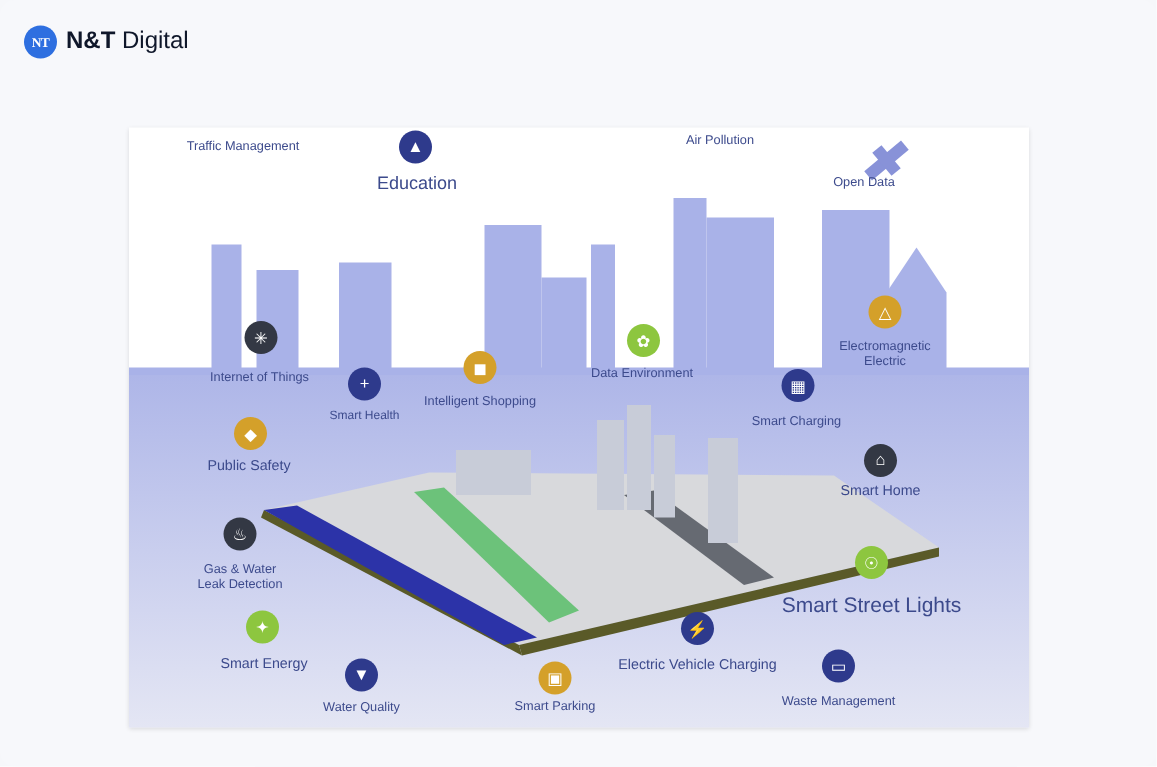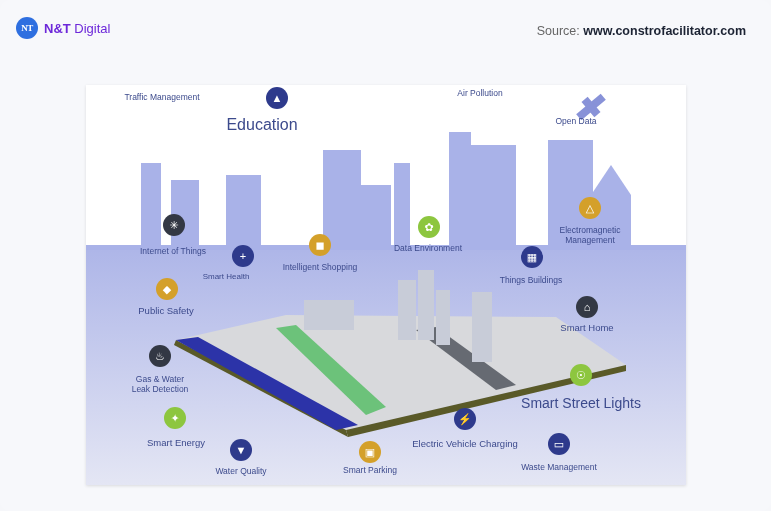--- a/index.html
+++ b/index.html
@@ -1,39 +1,35 @@
 <!DOCTYPE html>
 <html><head>
 <meta charset="utf-8">
 <style>
   html,body{margin:0;padding:0;}
   body{width:771px;height:511px;background:#f6f7fa;font-family:"Liberation Sans",sans-serif;position:relative;overflow:hidden;}
   .card{position:absolute;left:0;top:0;width:771px;height:511px;background:#f7f8fb;border-radius:10px;}
   .brand{position:absolute;left:16px;top:17px;display:flex;align-items:center;gap:6px;}
   .logo{width:22px;height:22px;border-radius:50%;background:#2e6fe0;color:#fff;font-family:"Liberation Serif",serif;font-size:9px;font-weight:bold;display:flex;align-items:center;justify-content:center;letter-spacing:-0.5px;}
-  .brand-name{font-size:13px;color:#6d28d9;}
+  .brand-name{font-size:16px;color:#0f172a;}
   .brand-name b{font-weight:bold;}
   .source{position:absolute;right:25px;top:24px;font-size:12.5px;color:#1c2333;}
   .source .lbl{color:#666;}
   .figure{position:absolute;left:86px;top:85px;width:600px;height:400px;background:#fff;overflow:hidden;box-shadow:0 1px 3px rgba(0,0,0,0.12);}
   svg{display:block;}
   .lab{position:absolute;font-size:8.5px;color:#3c4a8c;white-space:nowrap;transform:translateX(-50%);text-align:center;line-height:1.15;}
   .ico{position:absolute;width:22px;height:22px;border-radius:50%;transform:translate(-50%,-50%);display:flex;align-items:center;justify-content:center;color:#fff;font-size:11px;}
 </style>
 </head>
 <body>
 
 <div class="card">
   <div class="brand">
     <div class="logo">NT</div>
     <div class="brand-name"><b>N&amp;T</b><span> Digital</span></div>
-  </div>
-  <div class="source">
-    <span class="lbl">Source:</span>
-    <b>www.constrofacilitator.com</b>
   </div>
 
   <div class="figure">
     <svg width="600" height="400">
       <defs>
         <linearGradient id="bg" x1="0" y1="0" x2="0" y2="1">
           <stop offset="0" stop-color="#aeb6e8"></stop>
           <stop offset="1" stop-color="#e4e6f4"></stop>
         </linearGradient>
       </defs>
@@ -70,44 +66,44 @@
 
       <g fill="#8892d8" transform="translate(505,22) rotate(-40)">
         <rect x="-16" y="-4" width="32" height="8"></rect>
         <rect x="-4" y="-10" width="8" height="20"></rect>
       </g>
     </svg>
 
     <div class="lab" style="left: 76px; top: 8px;">Traffic Management</div>
 
     <div class="ico" style="left: 191px; top: 13px; background: rgb(46, 58, 140);">▲</div>
-    <div class="lab" style="left: 176px; top: 31px; font-size: 16px;">Education</div>
+    <div class="lab" style="left: 192px; top: 31px; font-size: 12px;">Education</div>
 
     <div class="lab" style="left: 394px; top: 4px;">Air Pollution</div>
 
     <div class="lab" style="left: 490px; top: 0px; margin-top: 32px;">Open Data</div>
 
     <div class="ico" style="left: 88px; top: 140px; background: rgb(51, 56, 68);">✳</div>
     <div class="lab" style="left: 87px; top: 162px;">Internet of Things</div>
 
     <div class="ico" style="left: 157px; top: 171px; background: rgb(46, 58, 140);">+</div>
-    <div class="lab" style="left: 140px; top: 187px; font-size: 8px;">Smart Health</div>
+    <div class="lab" style="left: 157px; top: 187px; font-size: 8px;">Smart Health</div>
 
     <div class="ico" style="left: 234px; top: 160px; background: rgb(212, 160, 42);">◼</div>
     <div class="lab" style="left: 234px; top: 178px;">Intelligent Shopping</div>
 
     <div class="ico" style="left: 343px; top: 142px; background: rgb(141, 198, 63);">✿</div>
     <div class="lab" style="left: 342px; top: 159px;">Data Environment</div>
 
     <div class="ico" style="left: 504px; top: 123px; background: rgb(212, 160, 42);">△</div>
     <div class="lab" style="left: 504px; top: 141px; white-space: pre;">Electromagnetic
-Management</div>
+Electric</div>
 
     <div class="ico" style="left: 446px; top: 172px; background: rgb(46, 58, 140);">▦</div>
-    <div class="lab" style="left: 445px; top: 191px;">Things Buildings</div>
+    <div class="lab" style="left: 445px; top: 191px;">Smart Charging</div>
 
     <div class="ico" style="left: 81px; top: 204px; background: rgb(212, 160, 42);">◆</div>
     <div class="lab" style="left: 80px; top: 221px; font-size: 9.5px; text-align: center;">Public Safety</div>
 
     <div class="ico" style="left: 501px; top: 222px; background: rgb(51, 56, 68);">⌂</div>
     <div class="lab" style="left: 501px; top: 238px; font-size: 9.5px; text-align: right;">Smart Home</div>
 
     <div class="ico" style="left: 74px; top: 271px; background: rgb(51, 56, 68);">♨</div>
     <div class="lab" style="left: 74px; top: 290px; white-space: pre;">Gas &amp; Water
 Leak Detection</div>

